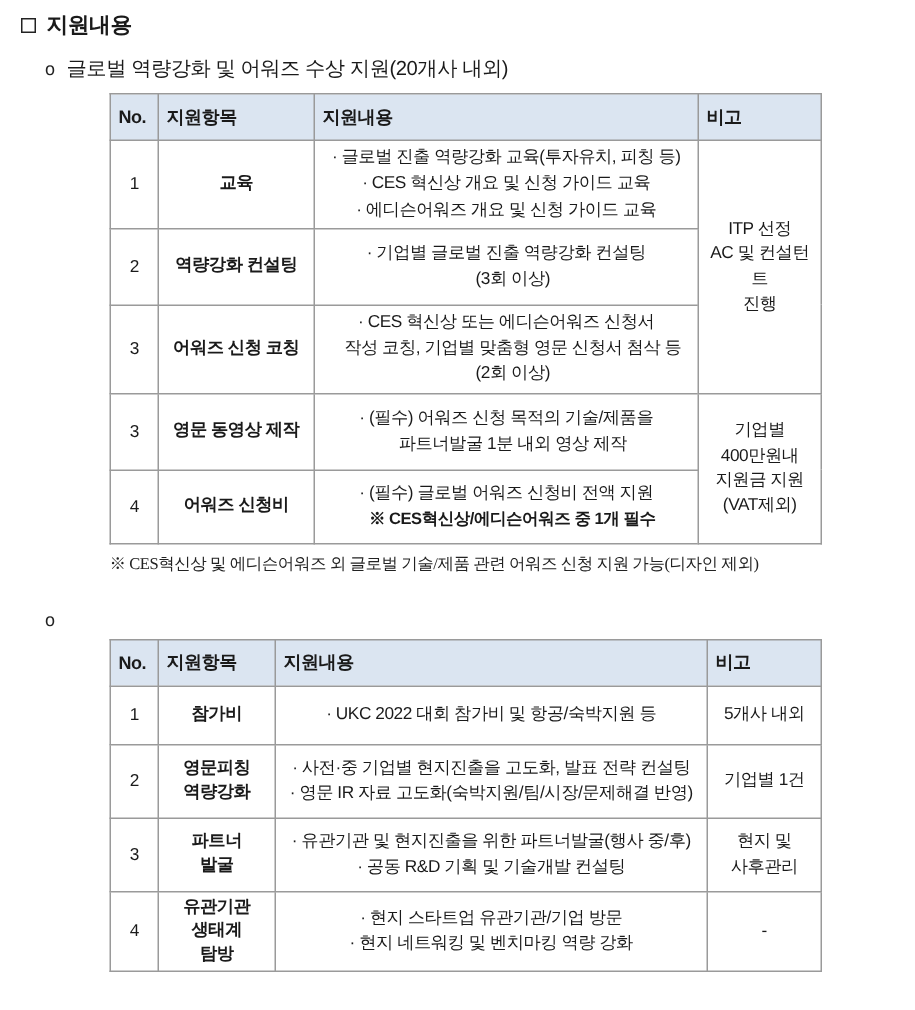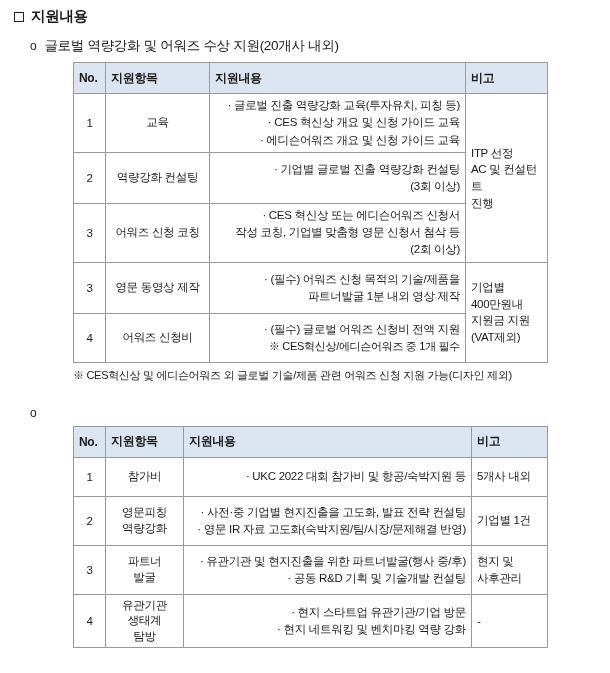--- a/index.html
+++ b/index.html
@@ -77,49 +77,51 @@
     text-align: left;
     height: 24px;
     font-size: 12px;
   }
   td.c-no {
     text-align: center;
     font-size: 11px;
   }
   td.c-item {
     text-align: center;
-    font-weight: normal;
+    font-weight: bold;
     font-size: 12px;
     line-height: 1.35;
   }
   td.c-desc {
-    text-align: right;
+    text-align: center;
     line-height: 1.5;
     padding-left: 8px;
   }
   td.c-note {
+    text-align: center;
     line-height: 1.45;
     font-size: 11px;
   }
   .desc-line {
     white-space: pre-wrap;
   }
   .desc-line.indent {
     padding-left: 8px;
   }
   .bold-note {
-    font-weight: normal;
+    font-weight: bold;
     font-size: 11px;
   }
 
   .foot-note {
     margin: 5px 0 0 73px;
     font-size: 11px;
     letter-spacing: -0.3px;
     color: #222;
+    font-family: Liberation Serif, serif;
   }
 </style>
 </head>
 <body>
 
 <div class="page">
 
   <div class="h-section">
     <span class="box-marker"></span>
     <span>지원내용</span>

